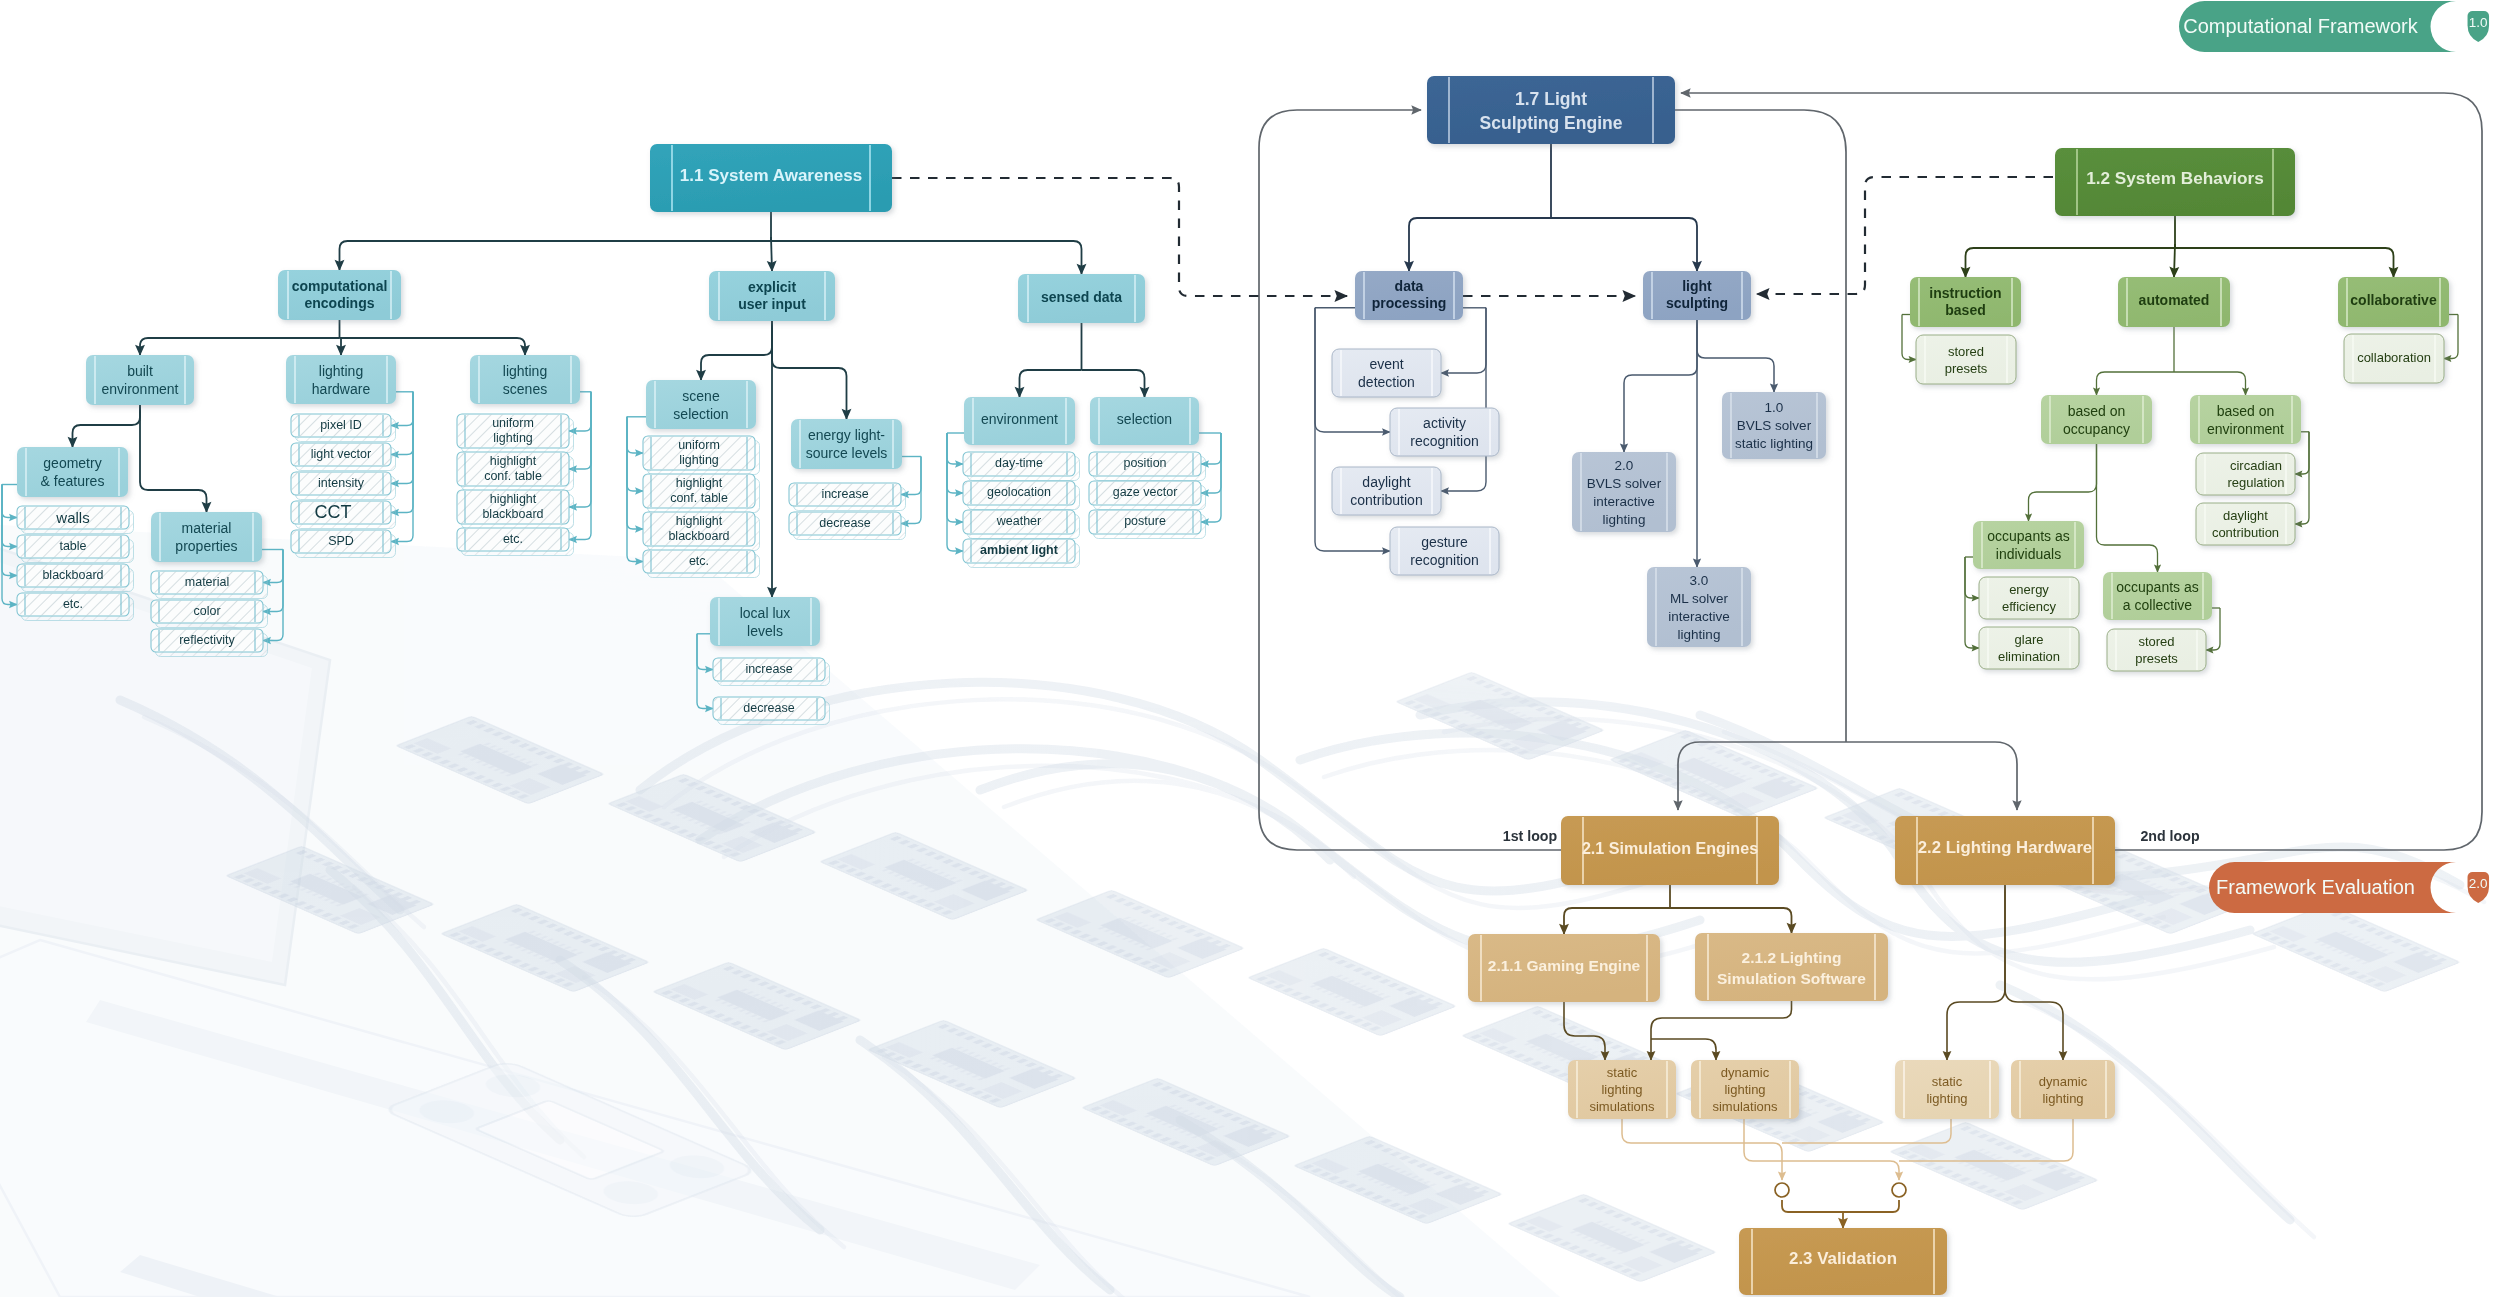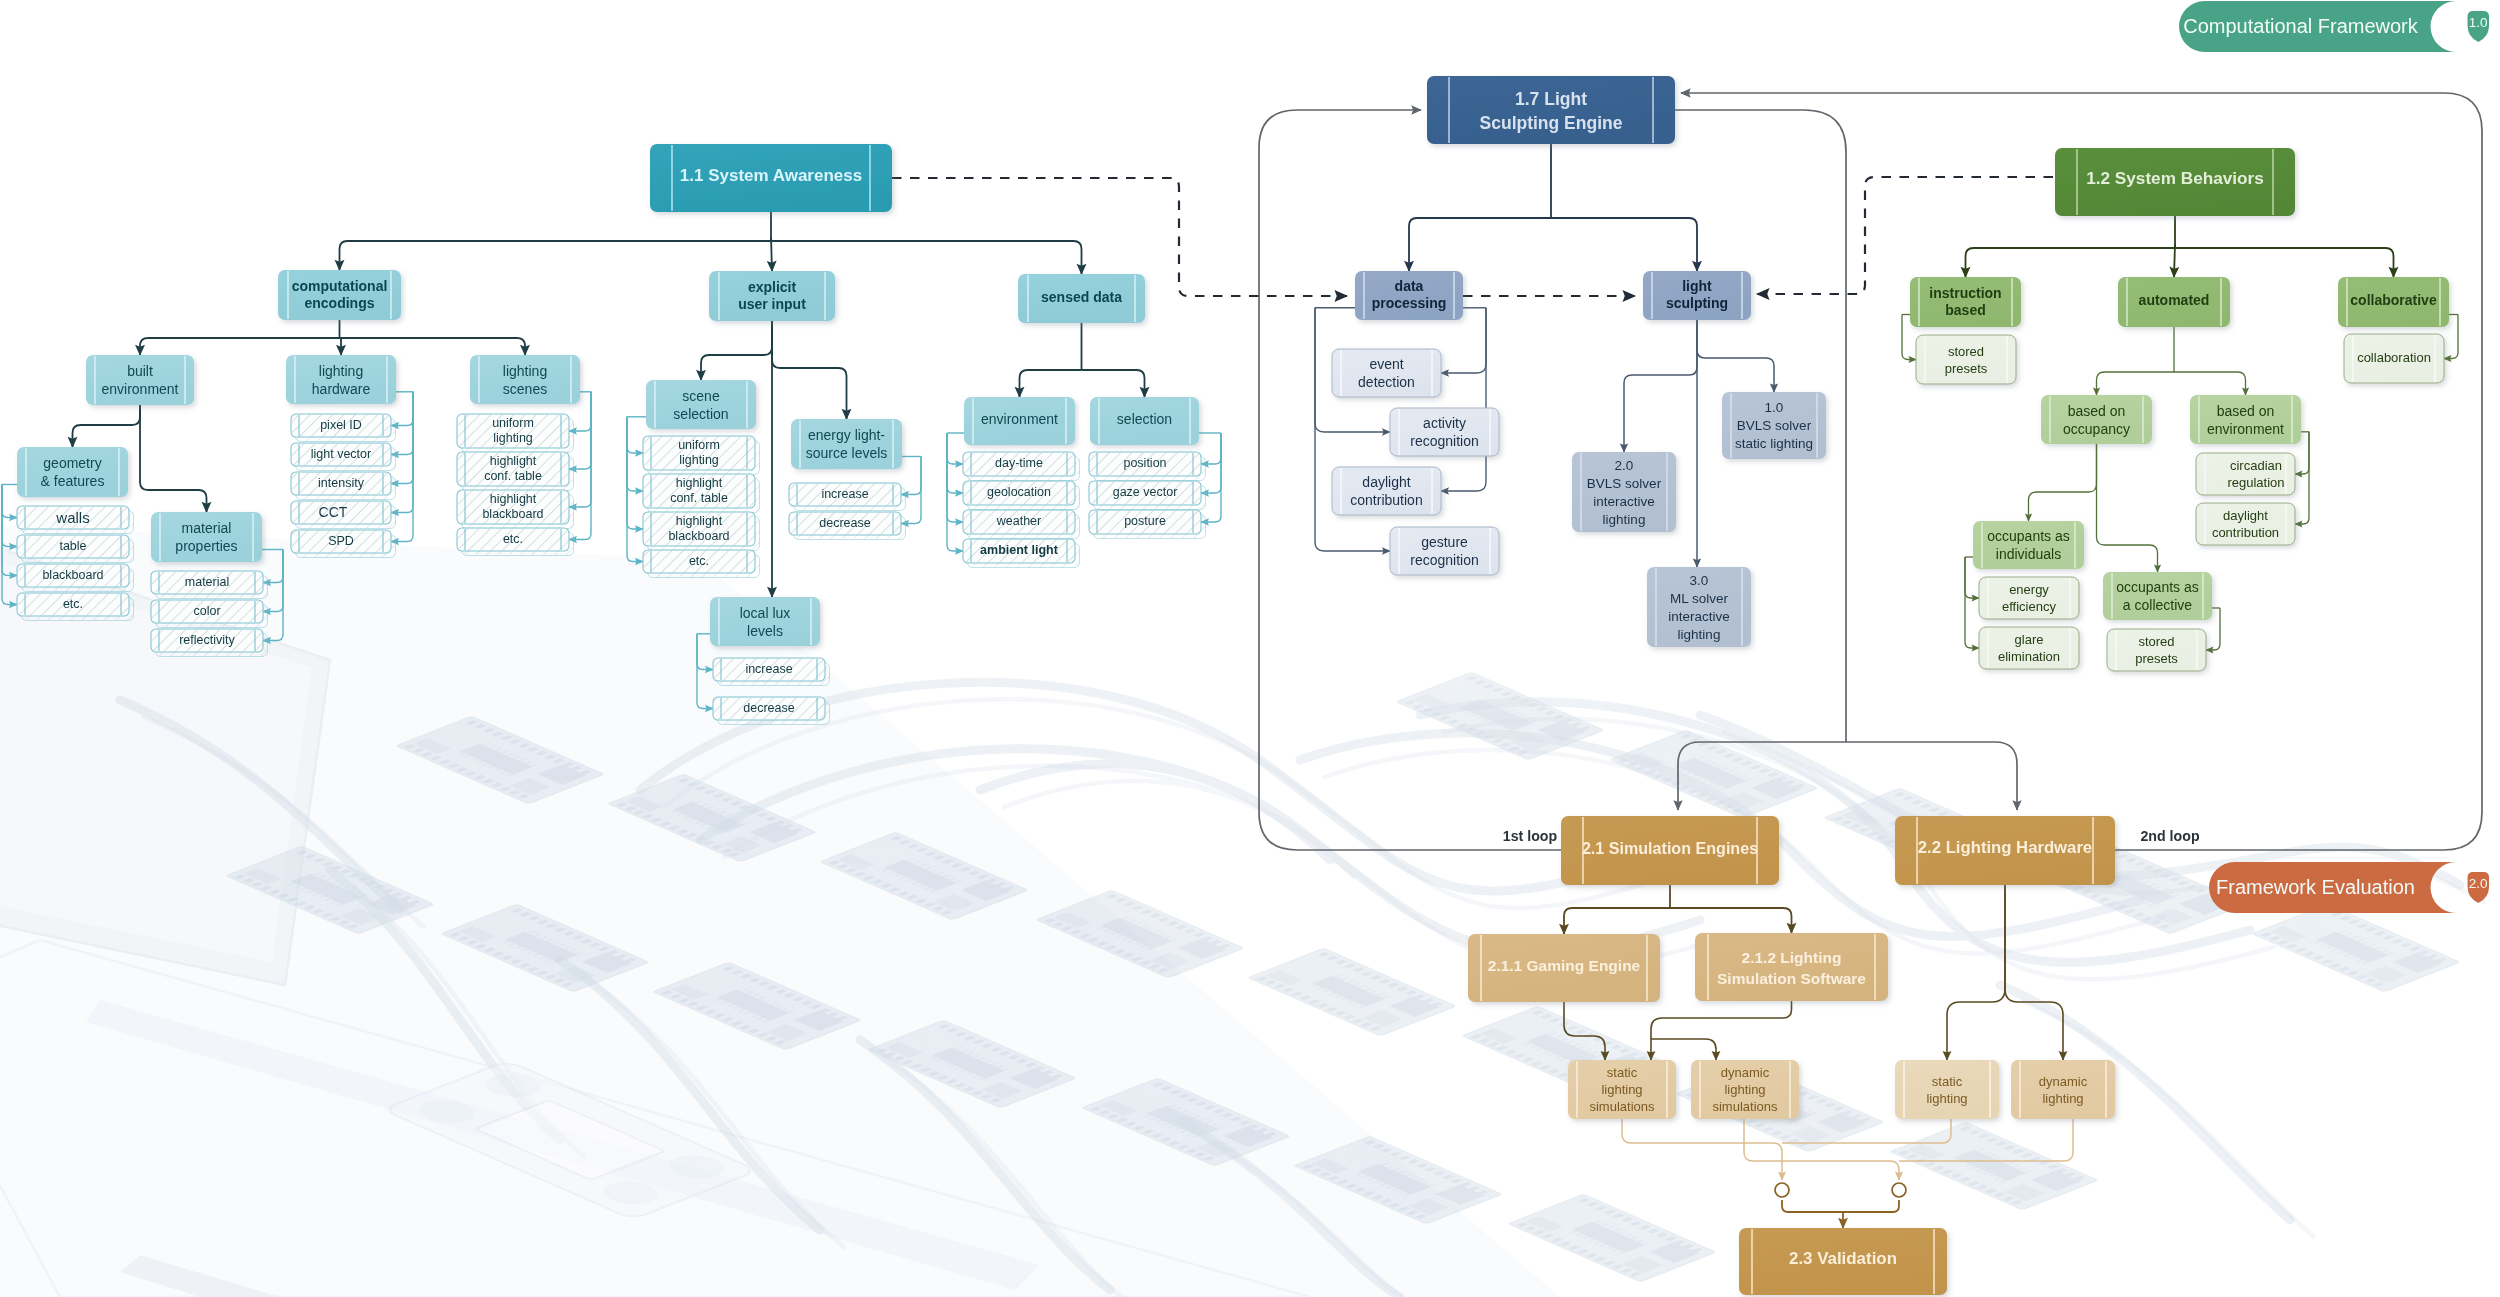--- a/index.html
+++ b/index.html
@@ -1916,21 +1916,21 @@
 </div>
 <div class="nodelabel" style="left:291px;top:417.8px;width:100px;font-size:12.5px;line-height:15px;font-weight:400;color:#123a42">
 <span>pixel ID</span>
 </div>
 <div class="nodelabel" style="left:291px;top:446.8px;width:100px;font-size:12.5px;line-height:15px;font-weight:400;color:#123a42">
 <span>light vector</span>
 </div>
 <div class="nodelabel" style="left:291px;top:475.8px;width:100px;font-size:12.5px;line-height:15px;font-weight:400;color:#123a42">
 <span>intensity</span>
 </div>
-<div class="nodelabel" style="left:291px;top:504.8px;width:84px;font-size:14px;line-height:15px;font-weight:400;color:#123a42">
+<div class="nodelabel" style="left:291px;top:504.8px;width:84px;font-size:18px;line-height:15px;font-weight:400;color:#123a42">
 <span>CCT</span>
 </div>
 <div class="nodelabel" style="left:291px;top:533.8px;width:100px;font-size:12.5px;line-height:15px;font-weight:400;color:#123a42">
 <span>SPD</span>
 </div>
 <div class="nodelabel" style="left:457px;top:415.8px;width:112px;font-size:12.5px;line-height:15px;font-weight:400;color:#123a42">
 <span>uniform</span>
 <span>lighting</span>
 </div>
 <div class="nodelabel" style="left:457px;top:453.8px;width:112px;font-size:12.5px;line-height:15px;font-weight:400;color:#123a42">

